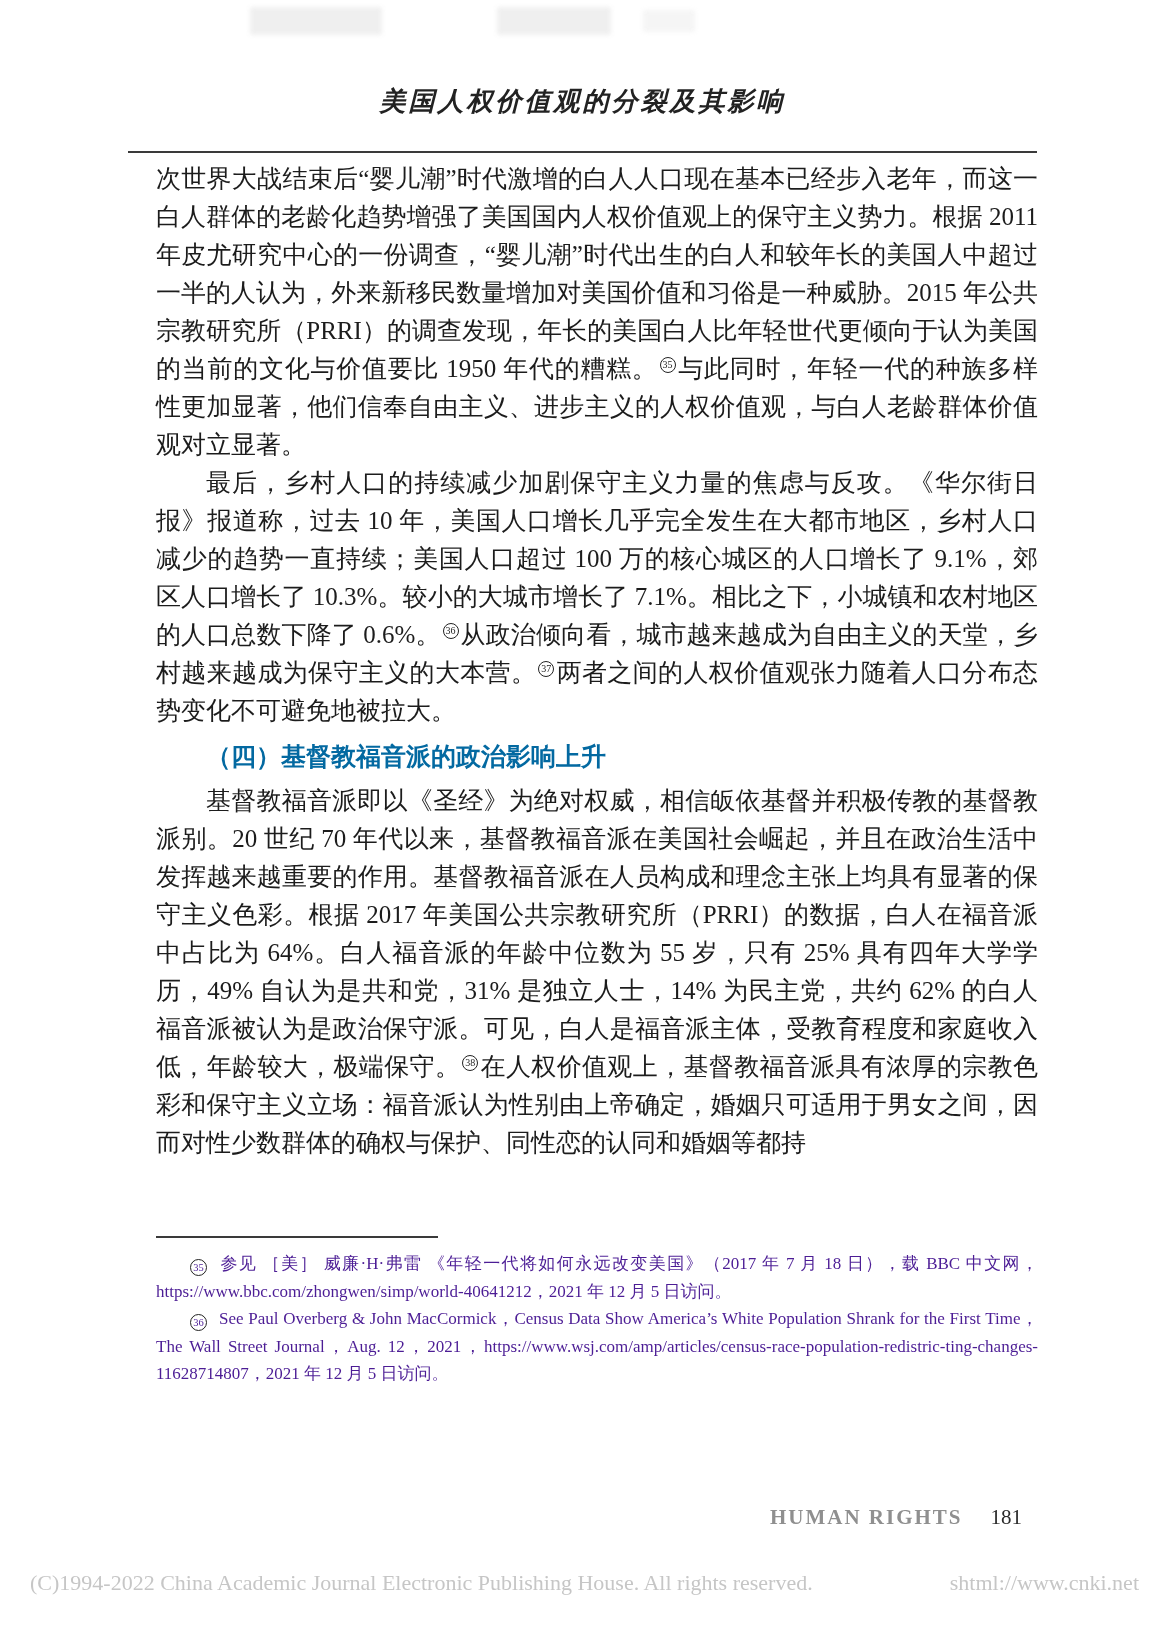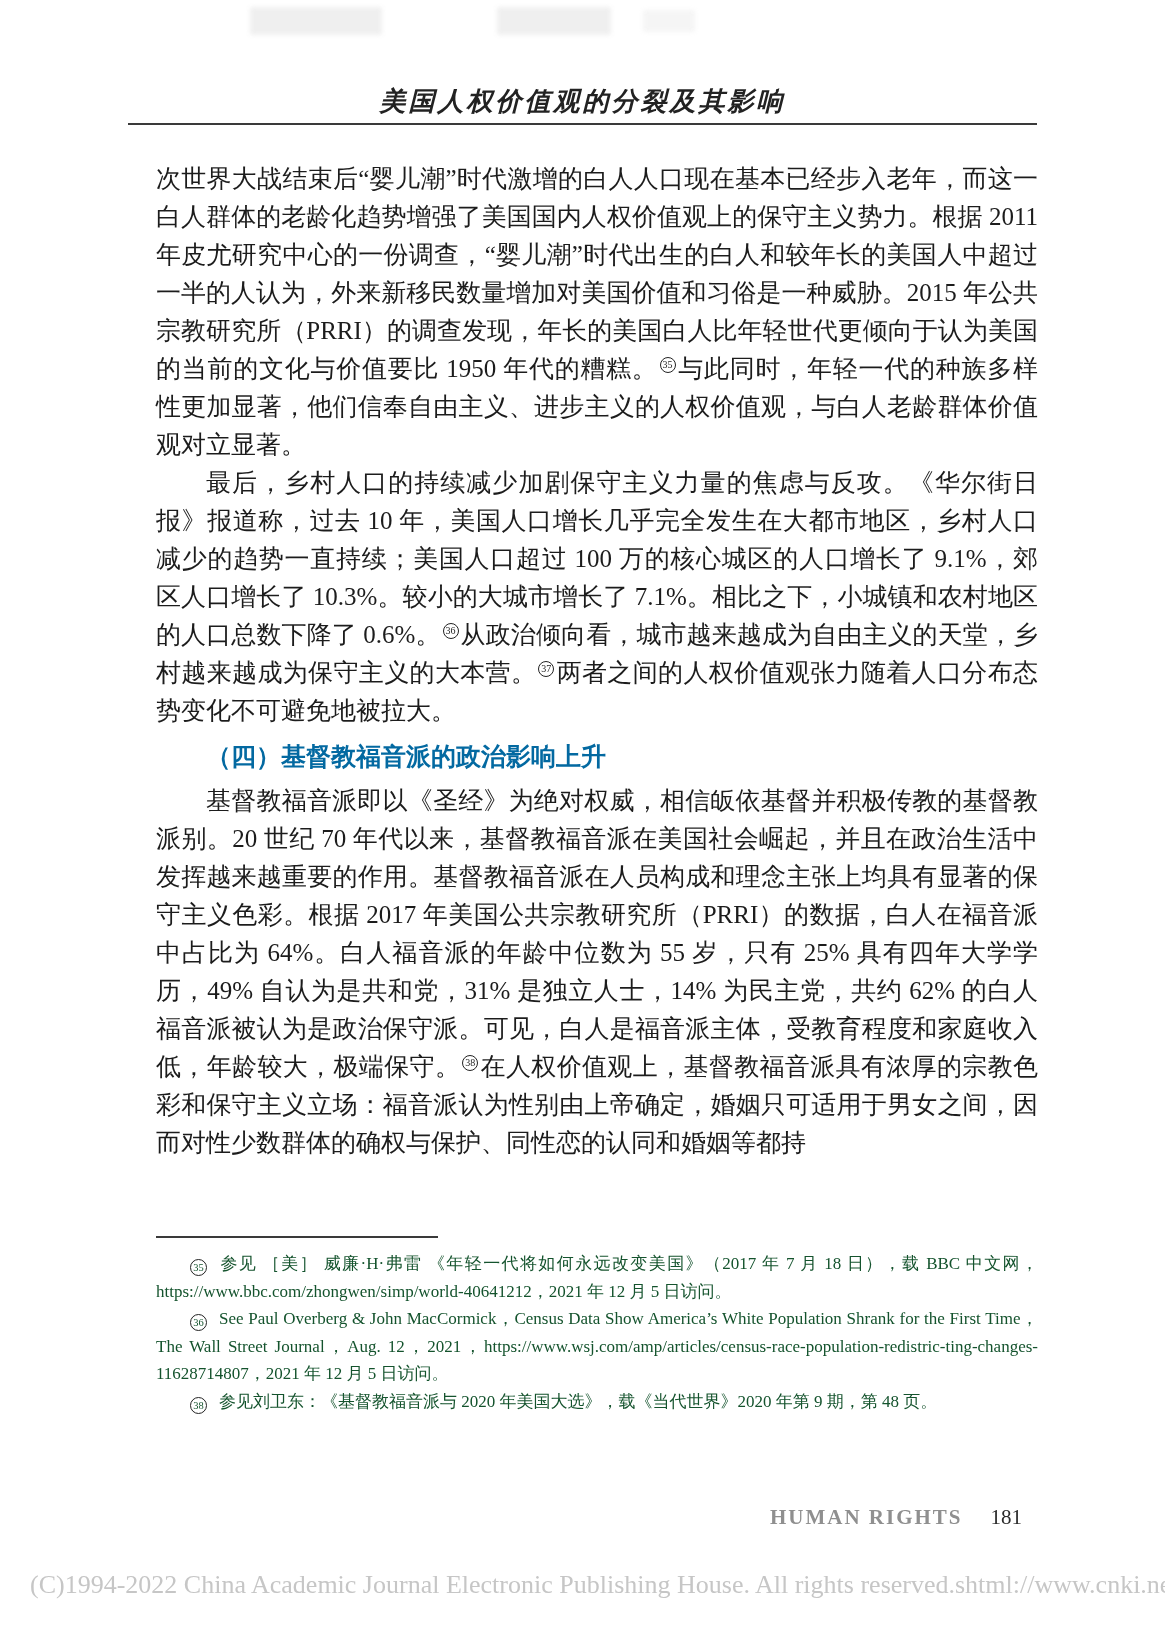--- a/index.html
+++ b/index.html
@@ -10,56 +10,56 @@
   .page { position: absolute; inset: 0; background: #fff; }
 
   
   .artifact { position: absolute; background: #e3e3e3; opacity: .55; filter: blur(2px); border-radius: 2px; }
   .a1 { left: 250px; top: 7px;  width: 132px; height: 28px; }
   .a2 { left: 497px; top: 7px;  width: 114px; height: 28px; }
   .a3 { left: 643px; top: 10px; width: 52px;  height: 22px; opacity: .35; }
 
   
   .header { position: absolute; left: 128px; top: 84px; width: 909px;
-            text-align: center; border-bottom: 2px solid #3a3a3a; padding-bottom: 4px; }
+            text-align: center; border-bottom: 2px solid #3a3a3a; padding-bottom: 32px; }
   .header h1 { font-size: 26px; font-weight: 600; letter-spacing: 3px; color: #222;
                font-family: "Liberation Serif", "DejaVu Serif", serif; font-style: italic; }
 
   
   .content { position: absolute; left: 140px; top: 160px; width: 882px; margin-left: 16px; }
   .body-text { font-size: 25px; line-height: 38px; text-align: justify; color: #1c1c1c; }
   .body-text p.indent { text-indent: 2em; }
   .section-heading { font-family: "Liberation Sans", "DejaVu Sans", sans-serif;
                      font-size: 25px; font-weight: 700; color: #0369a1;
                      text-indent: 2em; line-height: 38px; margin: 7px 0; }
 
   
   .supm { display: inline-block; width: 16px; height: 16px; border: 1px solid #222;
           border-radius: 50%; font-size: 10px; line-height: 14px; text-align: center;
           vertical-align: 9px; margin: 0 2px; font-family: "Liberation Serif", serif;
           letter-spacing: 0; text-indent: 0; }
 
   
   .footnotes { margin-top: 74px; }
   .fn-rule { width: 282px; border-top: 2px solid #3a3a3a; margin-bottom: 12px; }
-  .fn { font-size: 17px; line-height: 27.5px; text-align: justify; color: #14532d; text-indent: 2em; }
+  .fn { font-size: 17px; line-height: 27.5px; text-align: justify; color: #4c1d95; text-indent: 2em; }
   .fn .fn-marker { display: inline-block; width: 17px; height: 17px; border: 1px solid #222;
                    border-radius: 50%; font-size: 10.5px; line-height: 15px; text-align: center;
                    vertical-align: -2px; margin-right: 12px; text-indent: 0; }
 
   
   .page-footer { position: absolute; right: 143px; top: 1505px;
                  font-family: "Liberation Serif", "DejaVu Serif", serif; text-align: center; }
   .journal-name { color: #8f8f8f; font-weight: 700; font-size: 21px; letter-spacing: 2px; }
   .page-number { color: #2b2b2b; font-size: 21px; margin-left: 28px; }
 
   
   .copyright { position: absolute; left: 30px; right: 26px; top: 1570px;
                display: flex; justify-content: space-between;
-               color: #c6c6c6; font-size: 26px; white-space: nowrap; }
+               color: #c6c6c6; font-size: 22px; white-space: nowrap; }
 </style>
 </head>
 <body>
 
 <div class="page">
 
   <div class="artifact a1"></div>
   <div class="artifact a2"></div>
   <div class="artifact a3"></div>
 
@@ -80,21 +80,20 @@
     </div>
 
     <div class="footnotes">
       <div class="fn-rule"></div>
 
       <p class="fn"><span class="fn-marker">35</span><span>参见 ［美］ 威廉·H·弗雷 《年轻一代将如何永远改变美国》（2017 年 7 月 18 日），载 BBC 中文网，https://www.bbc.com/zhongwen/simp/world-40641212，2021 年 12 月 5 日访问。</span></p>
 
       <p class="fn"><span class="fn-marker">36</span><span>See Paul Overberg &amp; John MacCormick，Census Data Show America’s White Population Shrank for the First Time，The Wall Street Journal，Aug. 12，2021，https://www.wsj.com/amp/articles/census-race-population-redistric-ting-changes-11628714807，2021 年 12 月 5 日访问。</span></p>
 
 
-      <p class="fn"><span class="fn-marker">38</span><span>参见刘卫东：《基督教福音派与 2020 年美国大选》，载《当代世界》2020 年第 9 期，第 48 页。</span></p>
     </div>
   </div>
 
   <div class="page-footer">
     <span class="journal-name">HUMAN RIGHTS</span><span class="page-number">181</span>
   </div>
 
   <div class="copyright">
     <span>(C)1994-2022 China Academic Journal Electronic Publishing House. All rights reserved.</span>
     <span>shtml://www.cnki.net</span>

